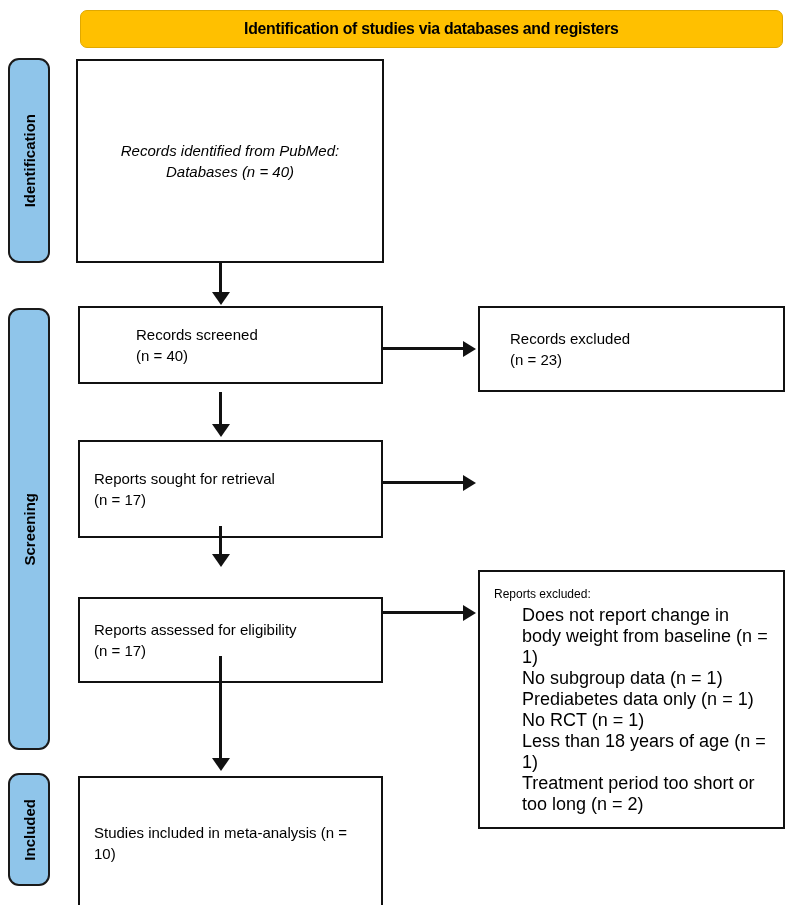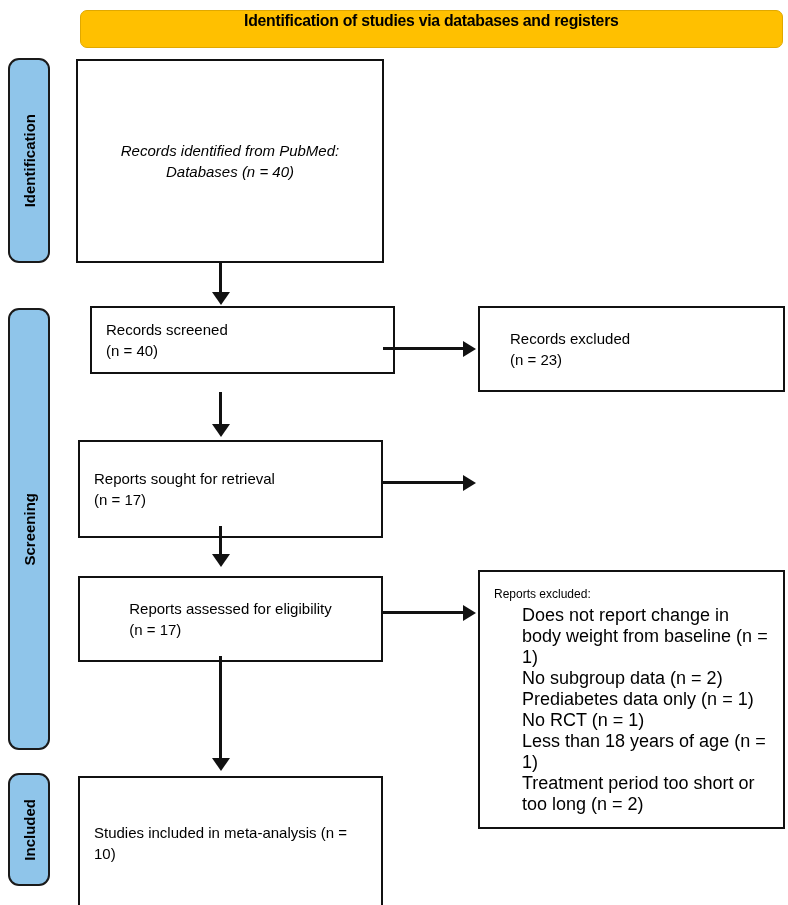--- a/index.html
+++ b/index.html
@@ -25,20 +25,21 @@
     position: absolute;
     left: 80px;
     top: 10px;
     width: 703px;
     height: 38px;
     background: #FFC000;
     border: 1px solid #E0A800;
     border-radius: 7px;
     box-sizing: border-box;
     display: flex;
+    align-items: center;
     justify-content: center;
   }
   .banner-text {
     font-size: 17px;
     font-weight: bold;
     letter-spacing: -0.3px;
     color: #000000;
     transform: scaleX(0.93);
     white-space: nowrap;
   }
@@ -81,25 +82,25 @@
   .box-text {
     font-size: 15px;
     line-height: 21px;
     color: #000000;
     padding: 0 14px;
     white-space: pre-line;
   }
   .box-text.centered { text-align: center; width: 100%; padding: 0 10px; }
 
   #box-identified       { left: 76px;  top: 59px;  width: 308px; height: 204px; font-style: italic; }
-  #box-screened         { left: 90px;  top: 306px; width: 305px; height: 68px;  }
+  #box-screened         { left: 78px;  top: 306px; width: 305px; height: 78px; padding-left: 42px;  }
   #box-records-excluded { left: 478px; top: 306px; width: 307px; height: 86px; padding-left: 16px;  }
   #box-sought           { left: 78px;  top: 440px; width: 305px; height: 98px;  }
   #box-not-retrieved    { left: 478px; top: 440px; width: 307px; height: 86px;  }
-  #box-assessed         { left: 78px;  top: 576px; width: 305px; height: 86px; justify-content: center;  }
+  #box-assessed         { left: 78px;  top: 597px; width: 305px; height: 86px;  }
   #box-reports-excluded { left: 478px; top: 570px; width: 307px; height: 259px;
                           align-items: flex-start; }
   #box-included         { left: 78px;  top: 776px; width: 305px; height: 134px; }
 
   
   .excl-wrap { padding: 12px 10px 0 14px; }
   .excl-title { font-size: 12px; line-height: 21px; }
   .excl-list { list-style: none; margin: 0; padding: 0; }
   .excl-list li {
     font-size: 18px;
@@ -193,21 +194,21 @@
   <div class="box" id="box-assessed">
     <span class="box-text">Reports assessed for eligibility
 (n = 17)</span>
   </div>
 
   <div class="box" id="box-reports-excluded">
     <div class="excl-wrap">
       <div class="excl-title">Reports excluded:</div>
       <ul class="excl-list" id="excl-list">
           <li>Does not report change in body weight from baseline (n = 1)</li>
-          <li>No subgroup data (n = 2)</li>
+          <li>No subgroup data (n = 1)</li>
           <li>Prediabetes data only (n = 1)</li>
           <li>No RCT (n = 1)</li>
           <li>Less than 18 years of age (n = 1)</li>
           <li>Treatment period too short or too long (n = 2)</li>
         </ul>
     </div>
   </div>
 
   <div class="box" id="box-included">
     <span class="box-text">Studies included in meta-analysis (n = 10)</span>

